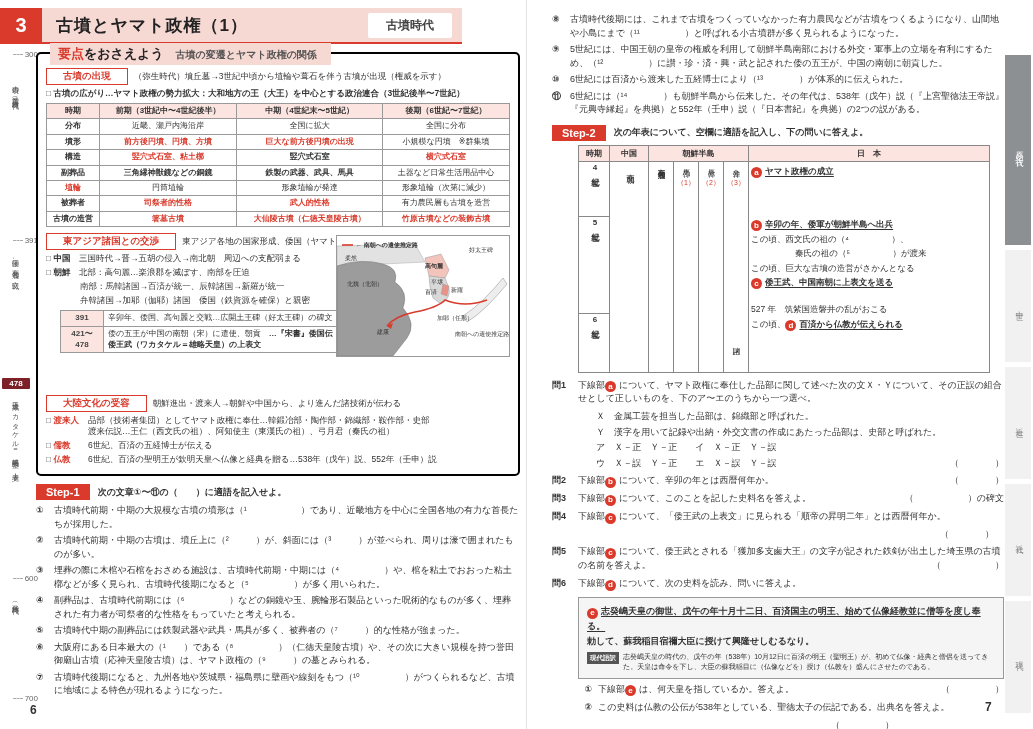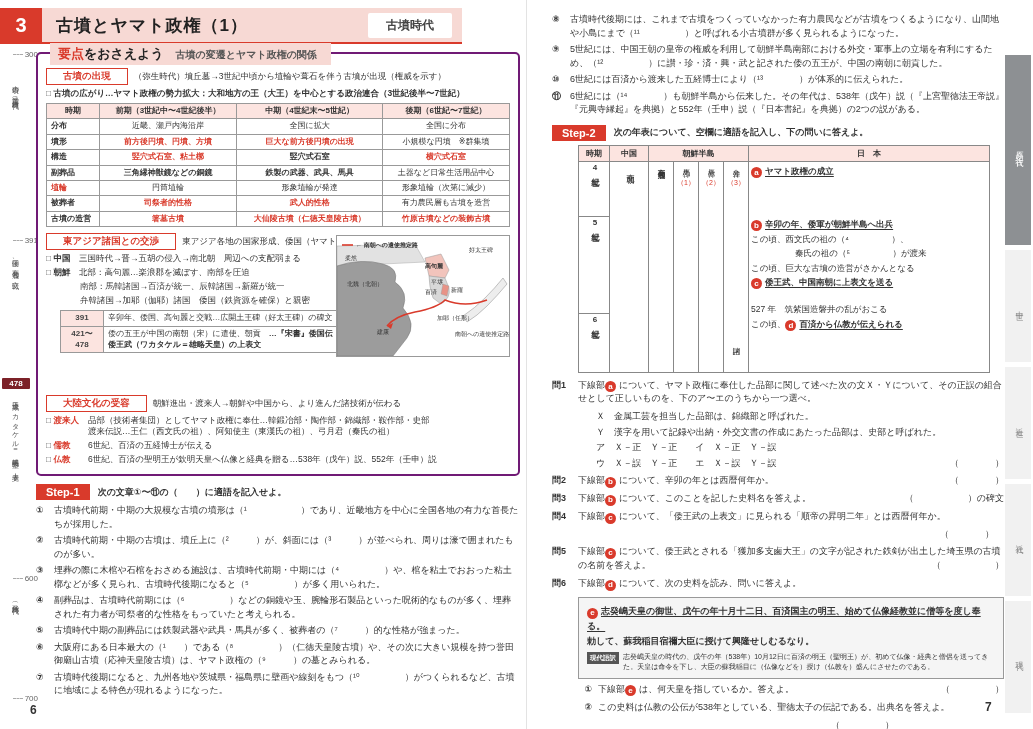--- a/index.html
+++ b/index.html
@@ -19,36 +19,36 @@
   
   .rail{position:absolute;left:0;top:46px;width:32px;height:650px;font-size:8px;color:#666;}
   .rail .yr{position:absolute;left:8px;width:30px;text-align:right;}
   .dash{display:inline-block;width:10px;border-top:1px dashed #aaa;vertical-align:middle;margin-right:2px;}
   .vert{writing-mode:vertical-rl;text-orientation:upright;letter-spacing:1px;}
   .rail .cap{position:absolute;left:10px;font-size:7px;color:#555;}
   .badge478{position:absolute;left:2px;width:28px;background:#7c2128;color:#fff;text-align:center;font-size:8px;font-weight:bold;padding:1px 0;border-radius:1px;}
   .pageno{position:absolute;font-size:12px;font-weight:bold;color:#333;}
   
   .kpwrap{position:absolute;left:36px;top:52px;width:484px;}
-  .kpbox{border:2px solid #701a75;border-radius:5px;padding:10px 8px 6px 8px;position:relative;background:#fff;}
+  .kpbox{border:2px solid #000000;border-radius:5px;padding:10px 8px 6px 8px;position:relative;background:#fff;}
   .kp-title{position:absolute;top:-11px;left:12px;background:#f7d9d4;padding:2px 14px 2px 8px;font-size:13px;font-weight:bold;color:#222;white-space:nowrap;}
   .kp-title .rdt{color:#d93a2b;}
   .kp-title .sub{font-size:10px;font-weight:bold;color:#555;margin-left:8px;}
   .seclabel{display:inline-block;border:1.5px solid #d93a2b;color:#d93a2b;font-weight:bold;font-size:9.5px;background:#fff;padding:1px 16px;text-align:center;}
   .secline{display:flex;align-items:center;gap:6px;margin:4px 0 2px 0;}
   .sectext{font-size:8.5px;color:#333;}
   .cb::before{content:"□ ";color:#555;}
   .bullet{font-size:8.5px;font-weight:bold;margin:3px 0;}
   .rd{color:#d93a2b;}
   .bold{font-weight:bold;}
   
   table.kt{border-collapse:collapse;width:100%;margin:3px 0 6px 0;}
   table.kt th,table.kt td{border:1px solid #999;font-size:8px;padding:2px 4px;text-align:center;line-height:1.3;}
   table.kt th{background:#fce4e0;font-weight:bold;text-align:center;}
-  table.kt td.rl{font-weight:bold;text-align:left;width:44px;background:#fff;}
+  table.kt td.rl{font-weight:bold;text-align:center;width:44px;background:#fff;}
   
   .ea{position:relative;margin-top:4px;min-height:158px;}
   .ea .lines{width:300px;}
   .ea-line{font-size:8.5px;margin:2.5px 0;line-height:1.35;}
   .ea-ind{margin-left:34px;}
   .map{position:absolute;right:0;top:2px;width:172px;height:120px;border:1px solid #999;background:#fff;}
   .map text{font-size:6px;fill:#333;}
   
   table.ev{border-collapse:collapse;margin:4px 0 0 14px;width:318px;}
   table.ev td{border:1px solid #999;font-size:8px;padding:2px 4px;line-height:1.35;}

